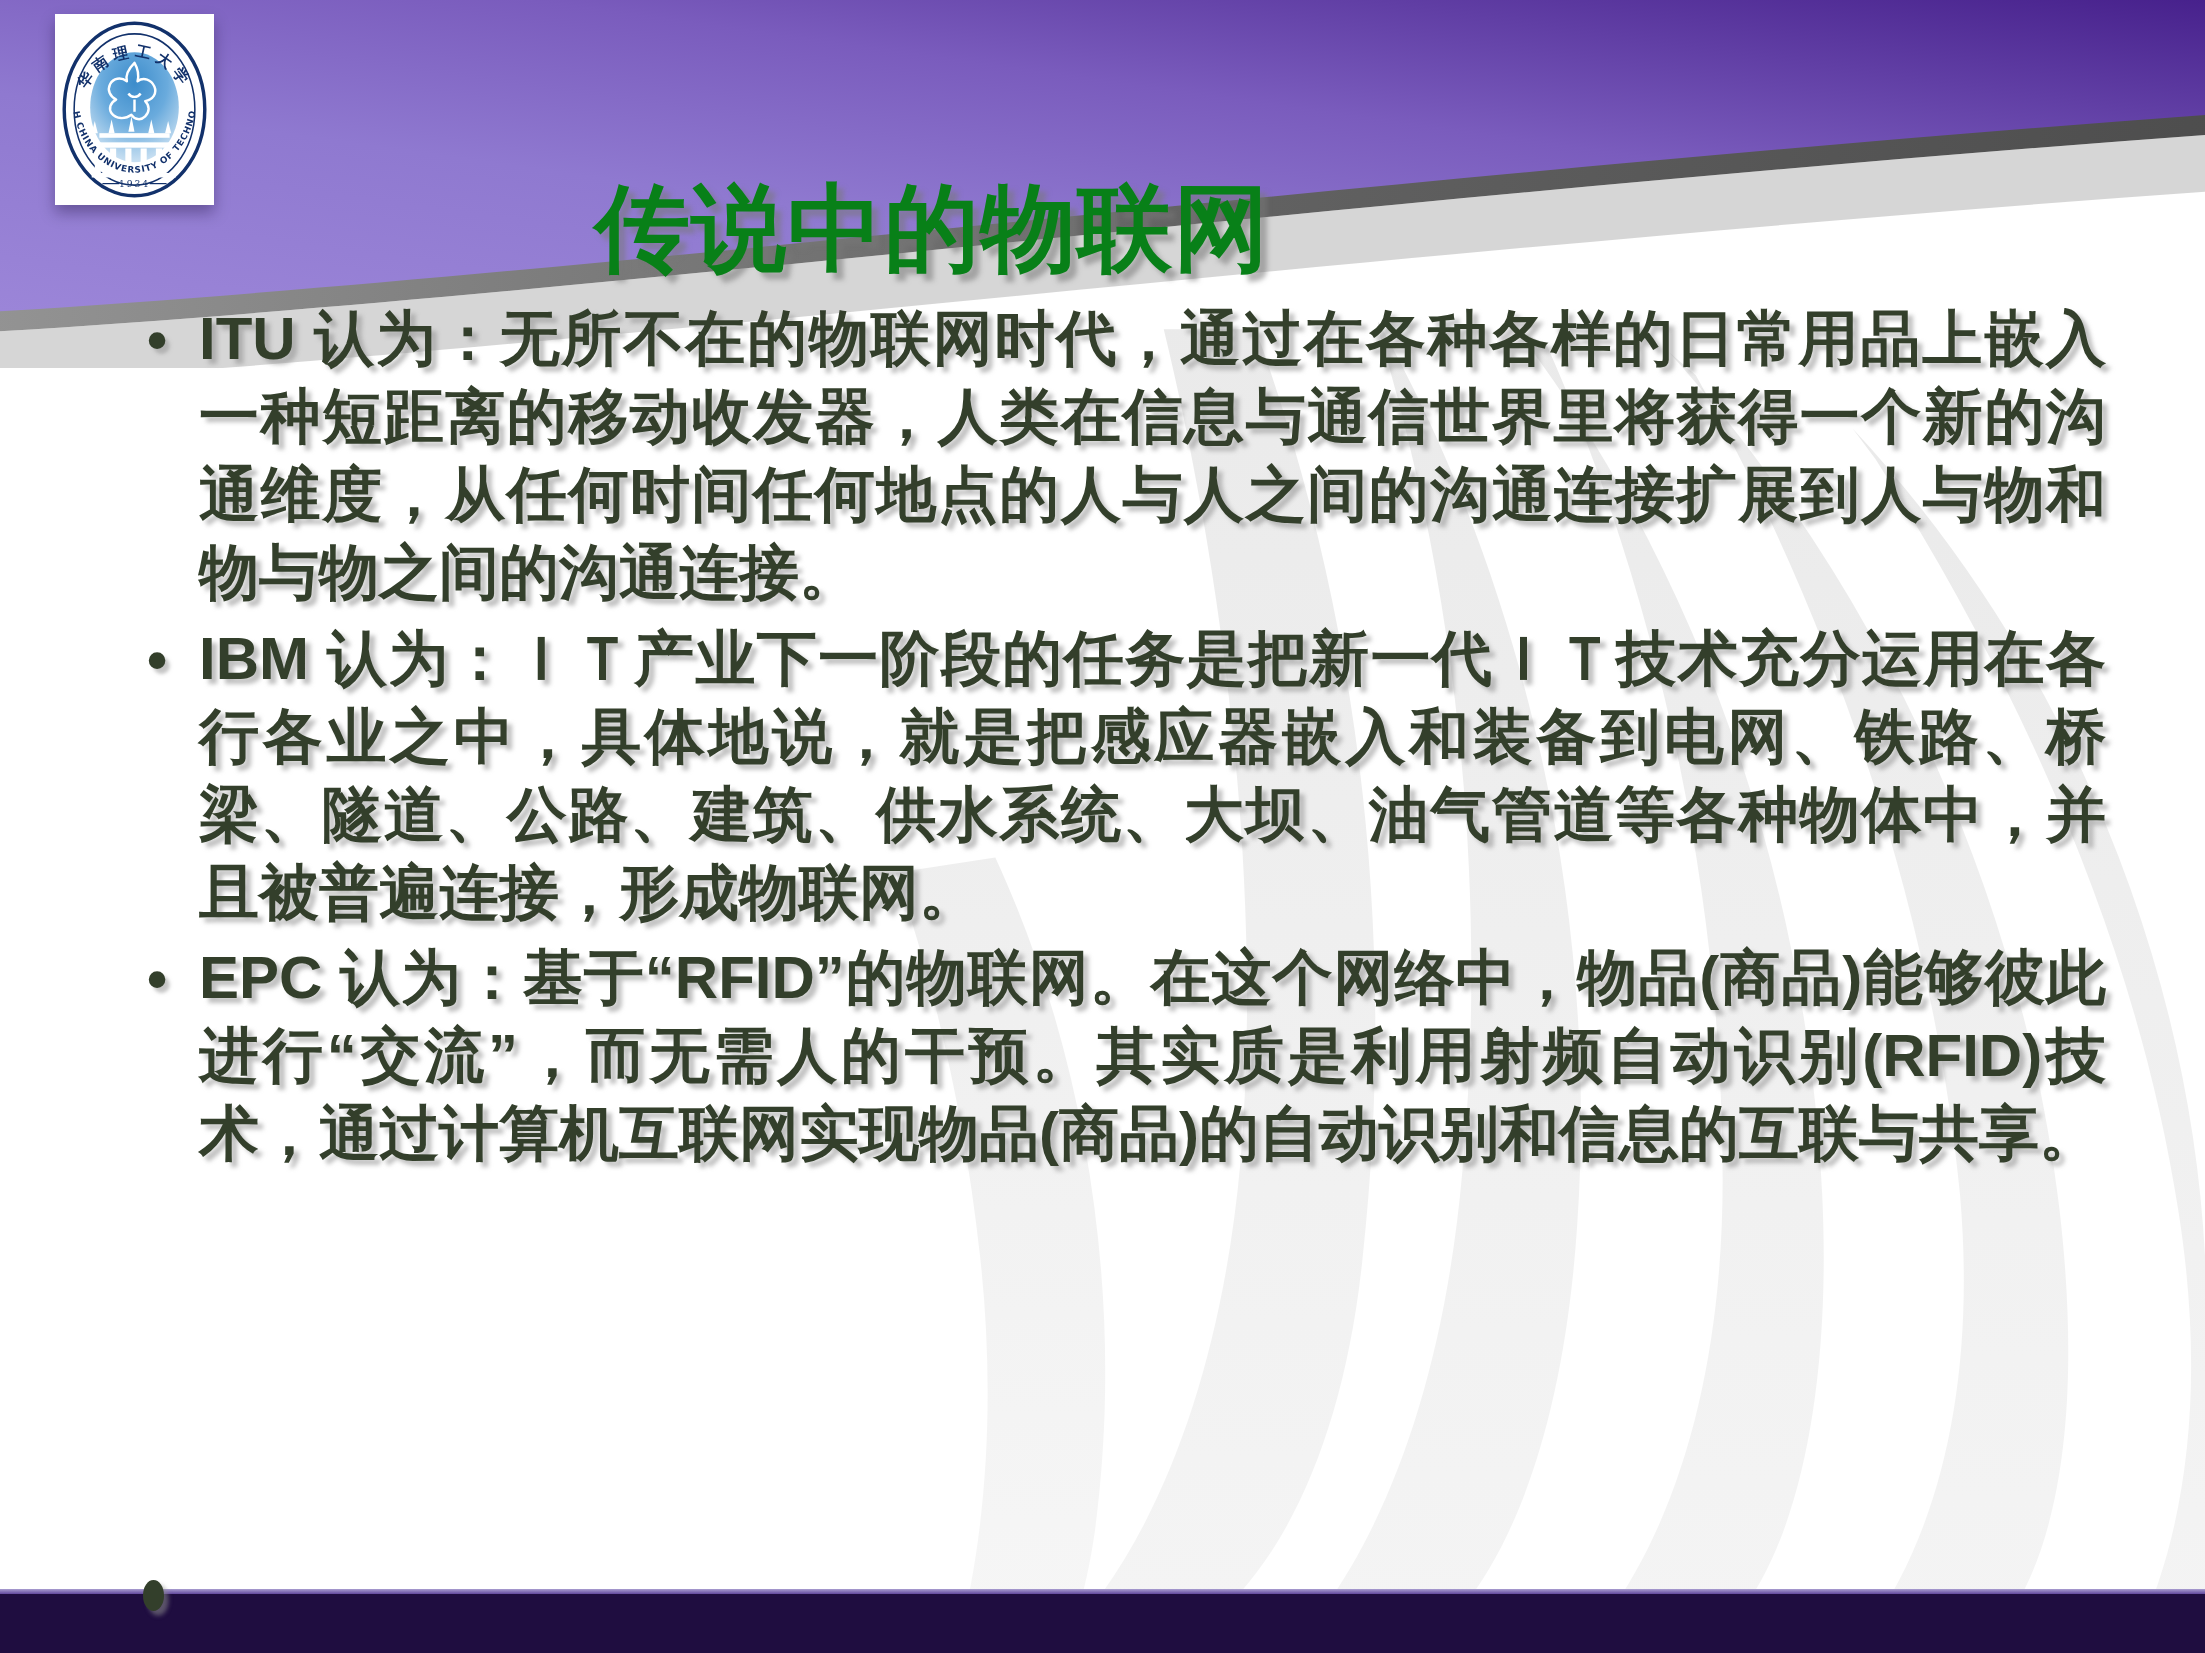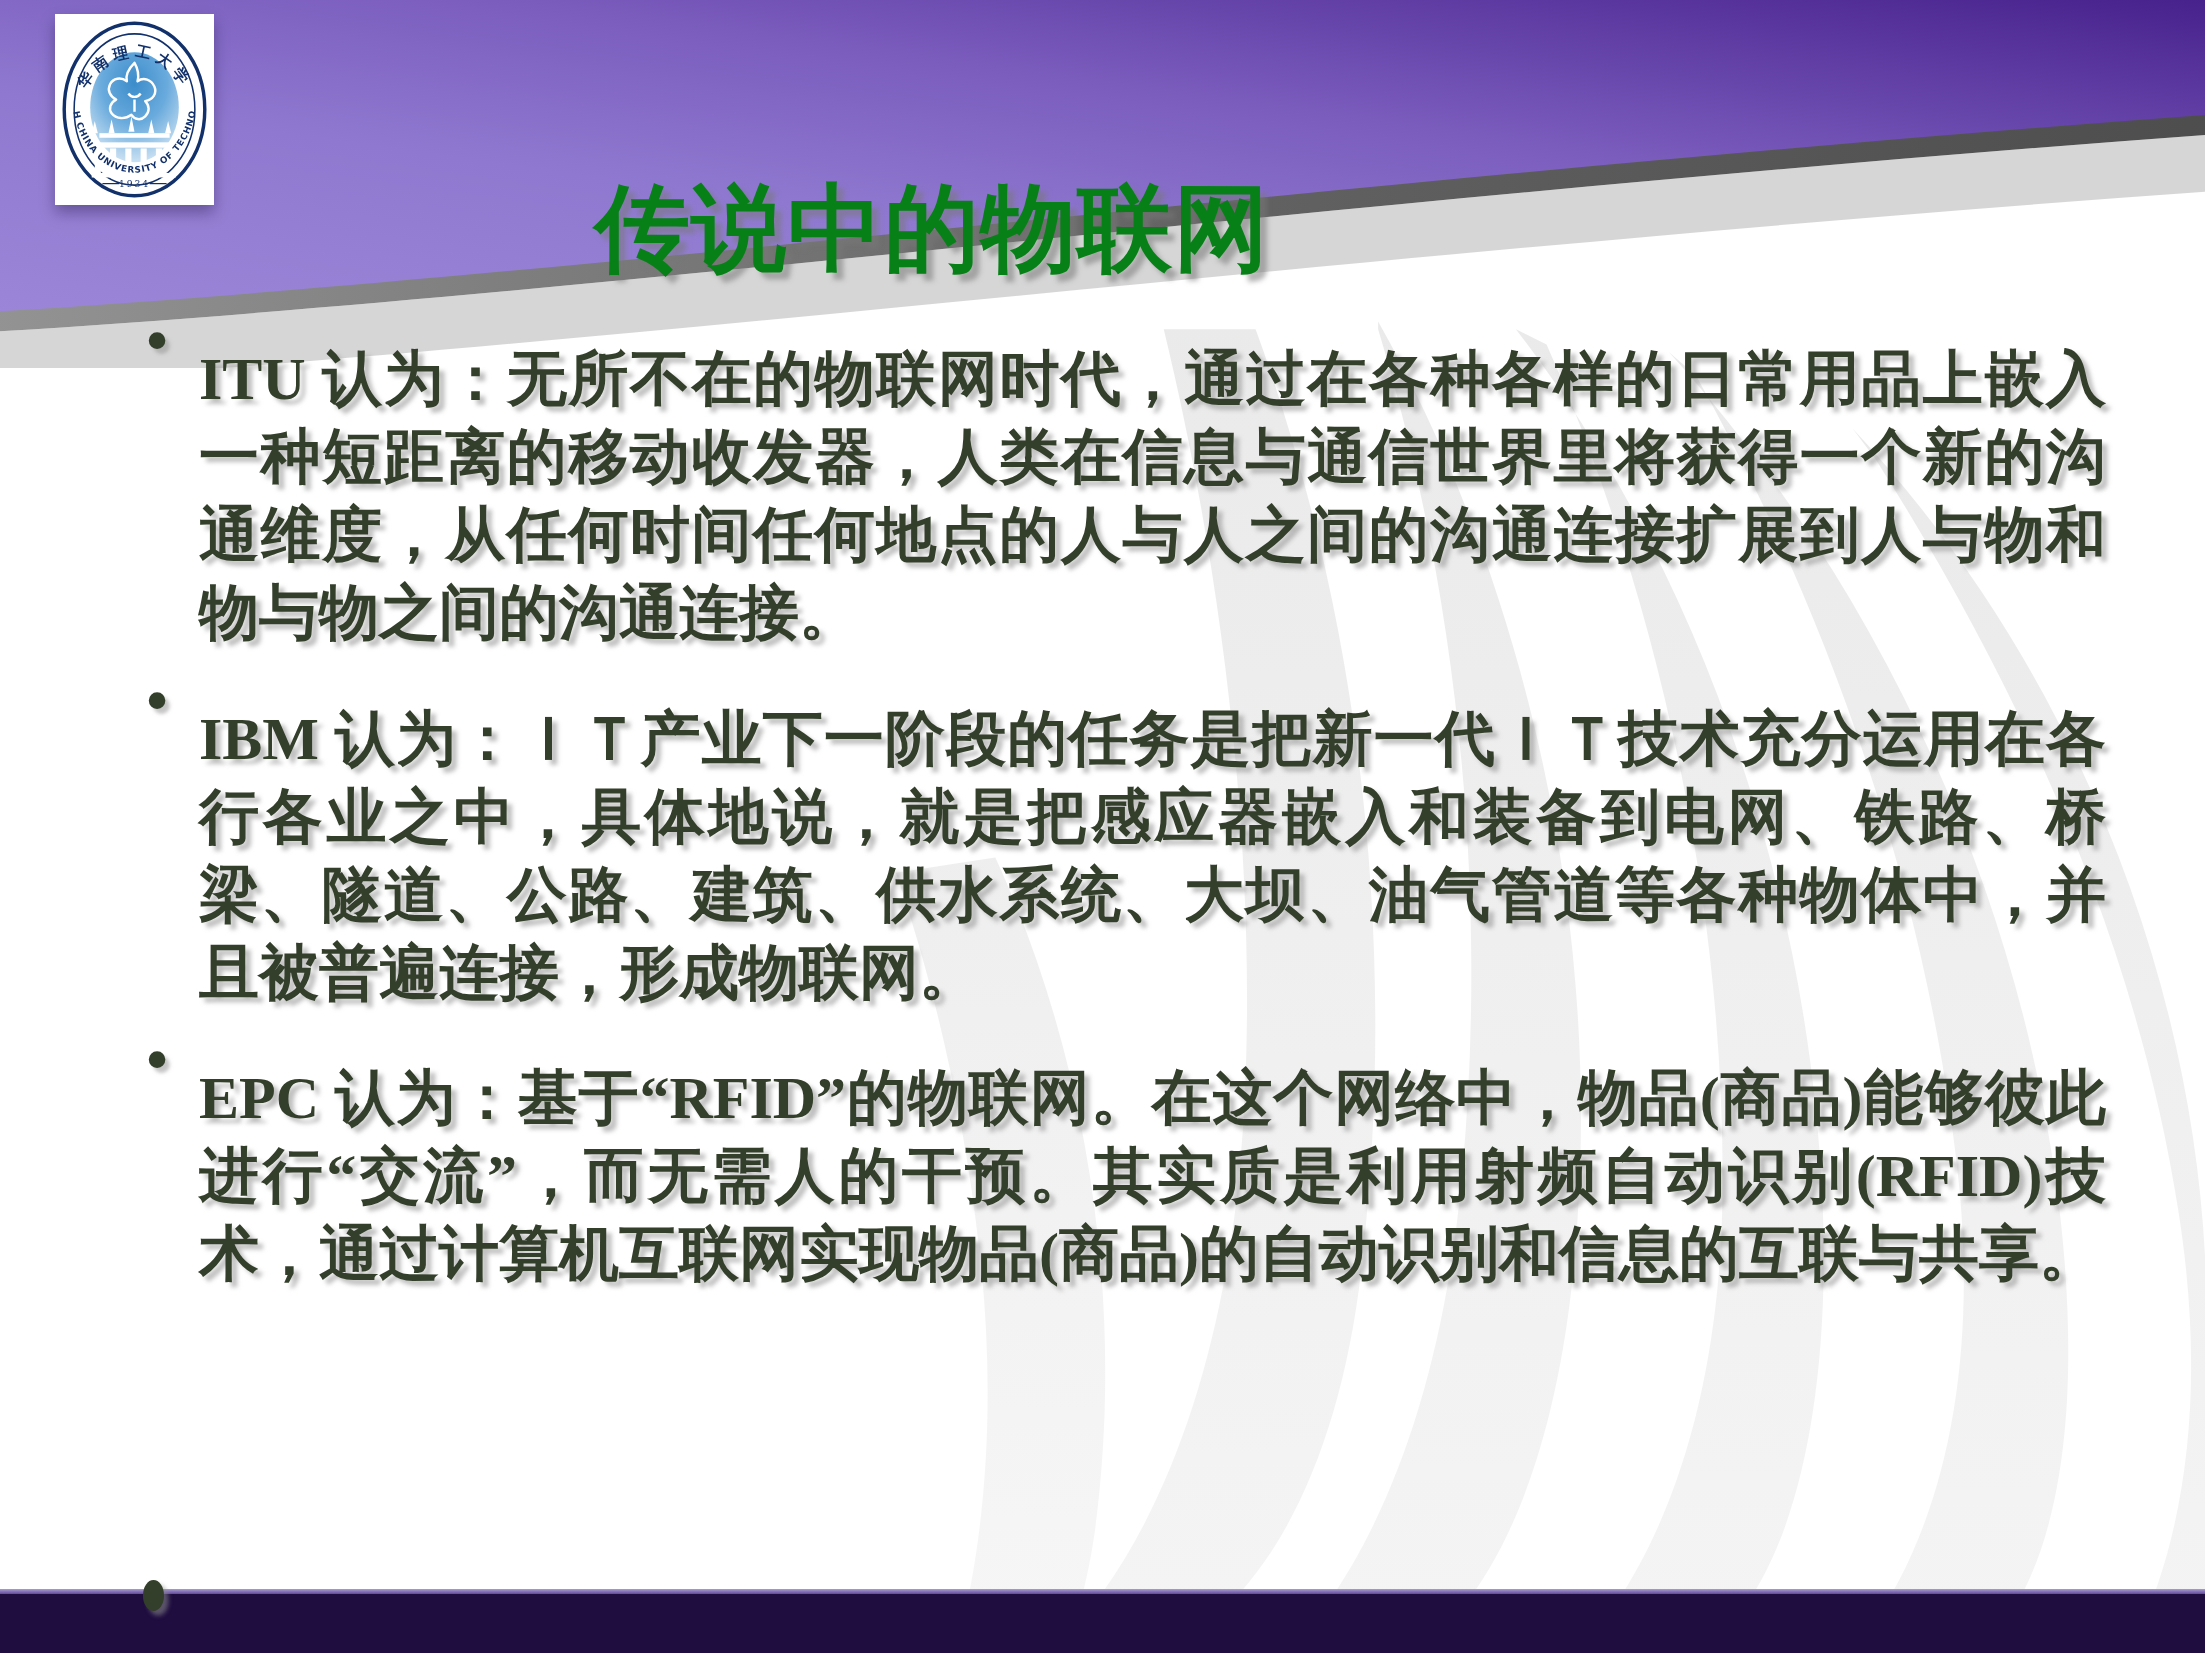--- a/index.html
+++ b/index.html
@@ -84,31 +84,30 @@
     width: 84px;
     padding-top: 31px;
     text-align: center;
     font-size: 57px;
     line-height: 0.4;
     color: #333f2b;
     text-shadow: 4.6px 4.6px 3.8px rgba(150,150,150,0.55);
   }
   .bullet-text {
     flex: 1 1 auto;
-    font-family: Liberation Serif, serif;
+    font-family: Liberation Sans, sans-serif;
     font-weight: bold;
     font-size: 60px;
     line-height: 1.30;
     color: #333f2b;
     text-shadow: 5.4px 5.4px 4.6px rgba(150,150,150,0.6);
     text-align: justify;
     text-justify: inter-character;
     letter-spacing: 0px;
     word-break: break-all;
-    margin-top: 40px;
   }
 
   
   #bottom-bar {
     position: absolute;
     left: 0;
     bottom: 0;
     width: 2205px;
     height: 65px;
     background: #1f0d40;

